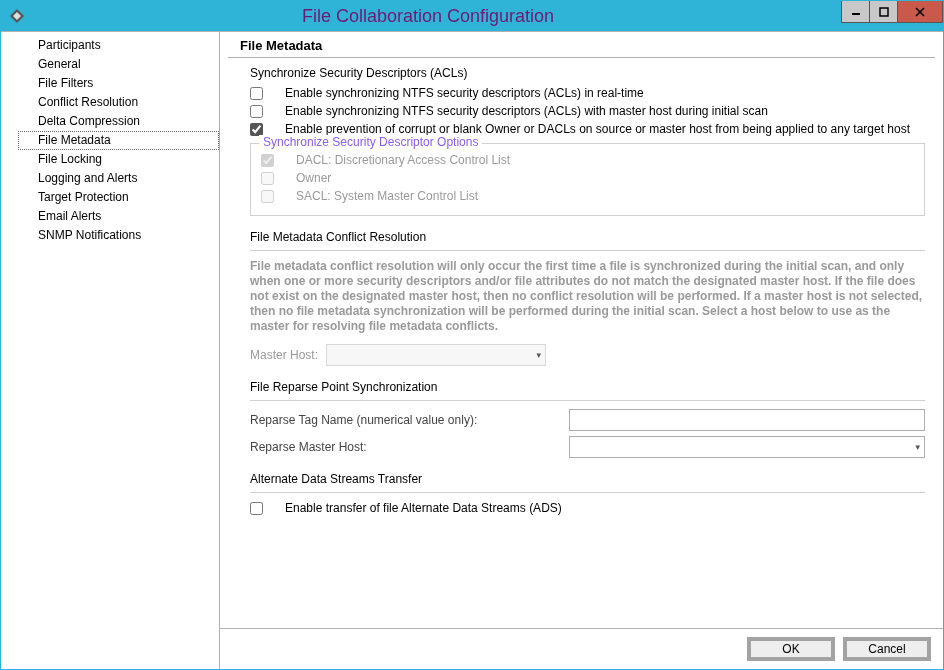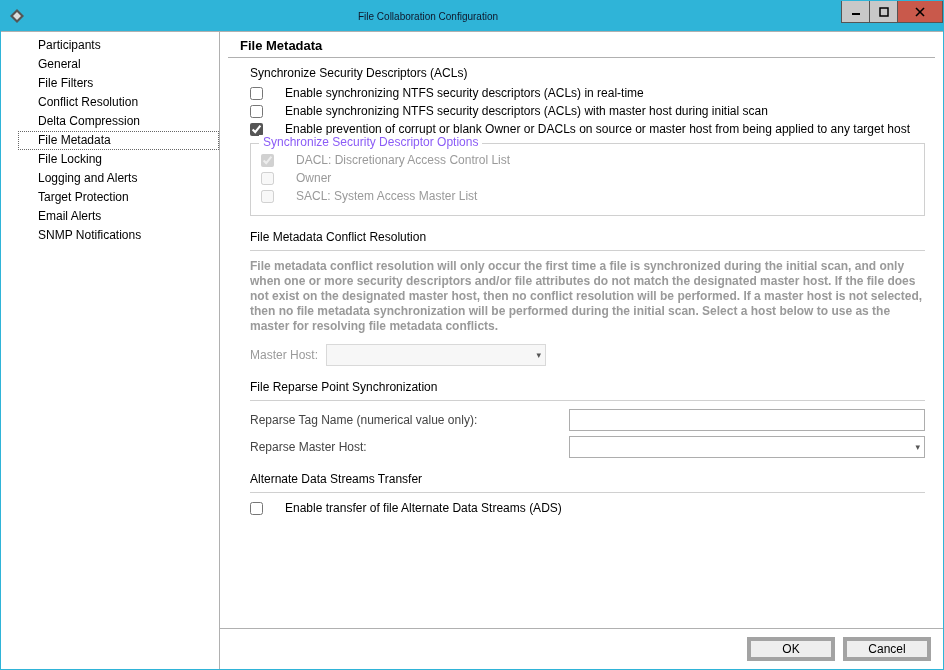--- a/index.html
+++ b/index.html
@@ -17,21 +17,21 @@
     position: relative;
     padding-left: 8px;
   }
   .titlebar-icon {
     width: 16px; height: 16px;
     display: inline-flex; align-items: center; justify-content: center;
     margin-right: 8px;
   }
   .titlebar-title {
     flex: 1; text-align: center;
-    font-size: 10px; color: #0f172a;
+    font-size: 18px; color: #701a75;
     margin-right: 120px;
   }
   .winbtns { position: absolute; right: 0; top: 0; height: 22px; display: flex; }
   .winbtn {
     width: 28px; height: 22px;
     border: 1px solid #555; border-top: none;
     display: flex; align-items: center; justify-content: center;
     background: #c8c8c8;
     font-family: "Segoe UI Symbol", sans-serif;
     font-size: 10px;
@@ -191,21 +191,21 @@
             <div class="chk-row disabled">
               <input type="checkbox" checked="" disabled="" style="">
               <label>DACL: Discretionary Access Control List</label>
             </div>
             <div class="chk-row disabled">
               <input type="checkbox" disabled="" style="">
               <label>Owner</label>
             </div>
             <div class="chk-row disabled">
               <input type="checkbox" disabled="" style="">
-              <label>SACL: System Access Master List</label>
+              <label>SACL: System Master Control List</label>
             </div>
           </div>
         </div>
 
         <div class="section">
           <div class="section-title">File Metadata Conflict Resolution</div>
           <hr class="section-rule">
           <div class="help-text">File metadata conflict resolution will only occur the first time a file is synchronized during the initial scan, and only when one or more security descriptors and/or file attributes do not match the designated master host. If the file does not exist on the designated master host, then no conflict resolution will be performed. If a master host is not selected, then no file metadata synchronization will be performed during the initial scan. Select a host below to use as the master for resolving file metadata conflicts.</div>
           <div class="master-row">
             <label>Master Host:</label>

